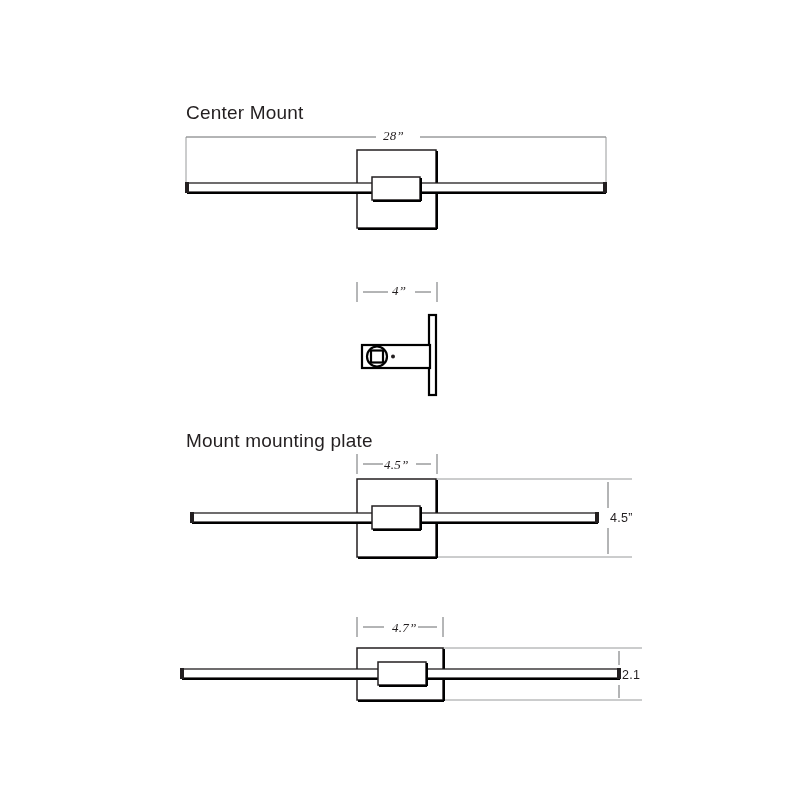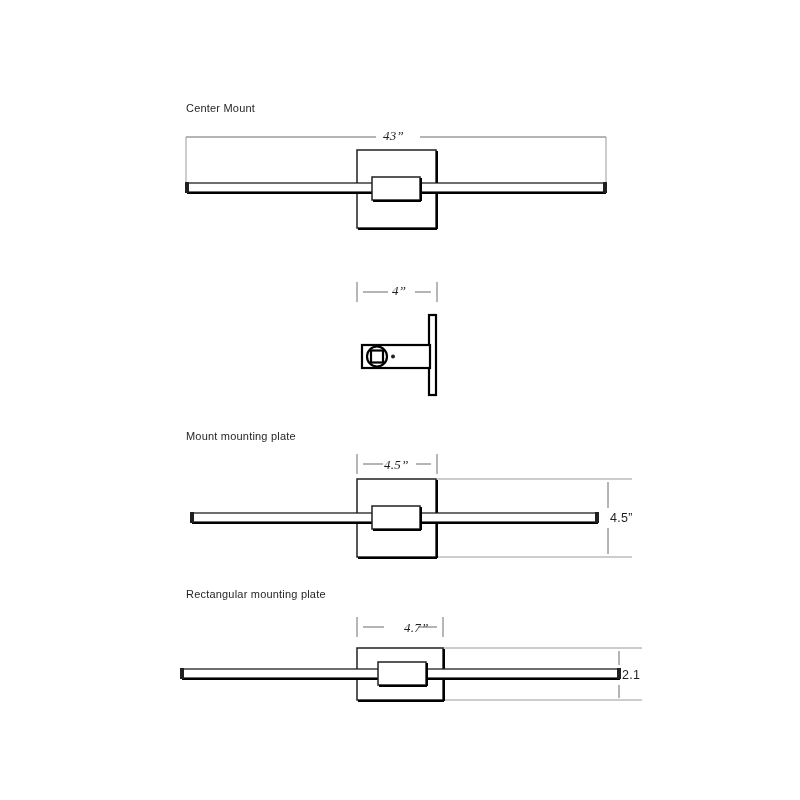--- a/index.html
+++ b/index.html
@@ -18,21 +18,21 @@
   #sheet {
     position: absolute;
     left: 0;
     top: 0;
     width: 800px;
     height: 800px;
   }
   .heading {
     position: absolute;
     font-family: "Liberation Sans", sans-serif;
-    font-size: 11px;
+    font-size: 19px;
     letter-spacing: 0.2px;
     color: #231f20;
     white-space: nowrap;
     text-align: right;
   }
   .dimlabel {
     position: absolute;
     font-family: "Liberation Serif", serif;
     font-style: italic;
     font-size: 13px;
@@ -55,21 +55,21 @@
   .tick      { stroke: #6d6e71; stroke-width: 1; fill: none; }
   .shadow    { stroke: #000000; stroke-width: 2; fill:none; }
 </style>
 </head>
 <body>
 
 <div id="sheet">
 
   <div class="heading" style="left:186px; top:102px;">Center Mount</div>
 
-  <div class="dimlabel" style="left:383px; top:128px;">43”</div>
+  <div class="dimlabel" style="left:383px; top:128px;">28”</div>
 
   <svg width="800" height="160" style="position:absolute; left:0; top:120px;">
 
     <g>
       <line class="ln-thin" x1="186" y1="17" x2="376" y2="17"></line>
       <line class="ln-thin" x1="420" y1="17" x2="606" y2="17"></line>
       <line class="ln-ext" x1="186" y1="17" x2="186" y2="62"></line>
       <line class="ln-ext" x1="606" y1="17" x2="606" y2="62"></line>
     </g>
 
@@ -135,23 +135,22 @@
     <rect class="ln-bar" x="191" y="63" width="407" height="9"></rect>
     <line class="shadow" x1="192" y1="73" x2="598" y2="73"></line>
     <rect class="cap" x="190" y="62" width="4" height="11"></rect>
     <rect class="cap" x="595" y="62" width="4" height="11"></rect>
 
     <rect class="ln-part" x="372" y="56" width="48" height="23"></rect>
     <line class="shadow" x1="373" y1="80" x2="421" y2="80"></line>
     <line class="shadow" x1="421" y1="57" x2="421" y2="80"></line>
   </svg>
 
-  <div class="heading" style="left:186px; top:588px;">Rectangular mounting plate</div>
 
-  <div class="dimlabel" style="left:404px; top:620px;">4.7”</div>
+  <div class="dimlabel" style="left:392px; top:620px;">4.7”</div>
 
   <div class="dimlabel upright" style="left:622px; top:668px;">2.1</div>
 
   <svg width="800" height="120" style="position:absolute; left:0; top:615px;">
 
     <g>
       <line class="tick" x1="357" y1="2" x2="357" y2="22"></line>
       <line class="tick" x1="443" y1="2" x2="443" y2="22"></line>
       <line class="ln-thin" x1="363" y1="12" x2="384" y2="12"></line>
       <line class="ln-thin" x1="418" y1="12" x2="437" y2="12"></line>

